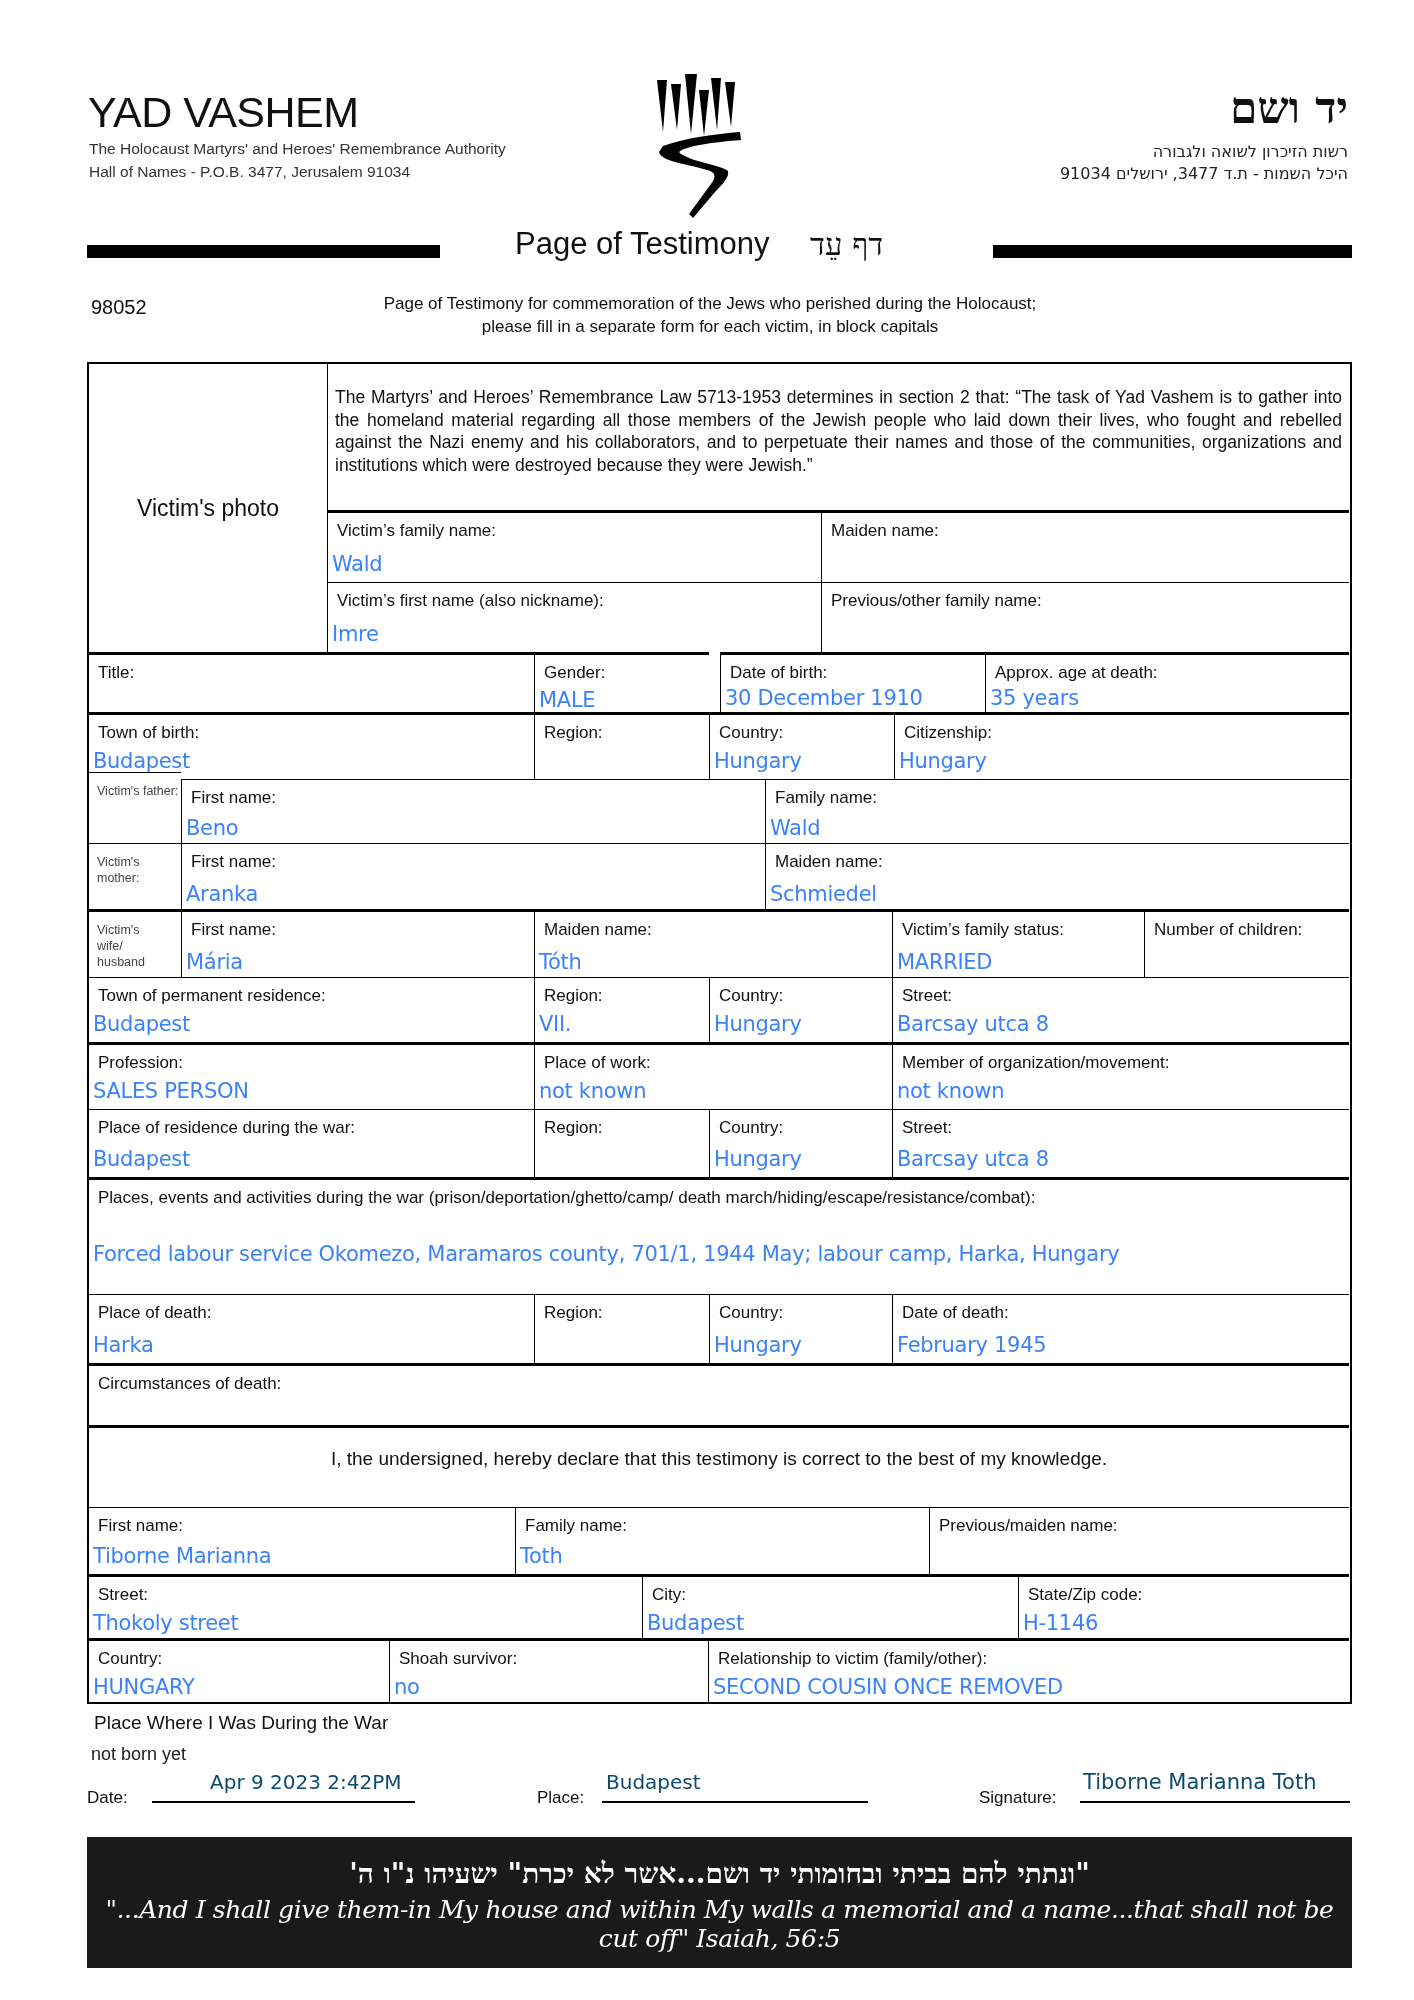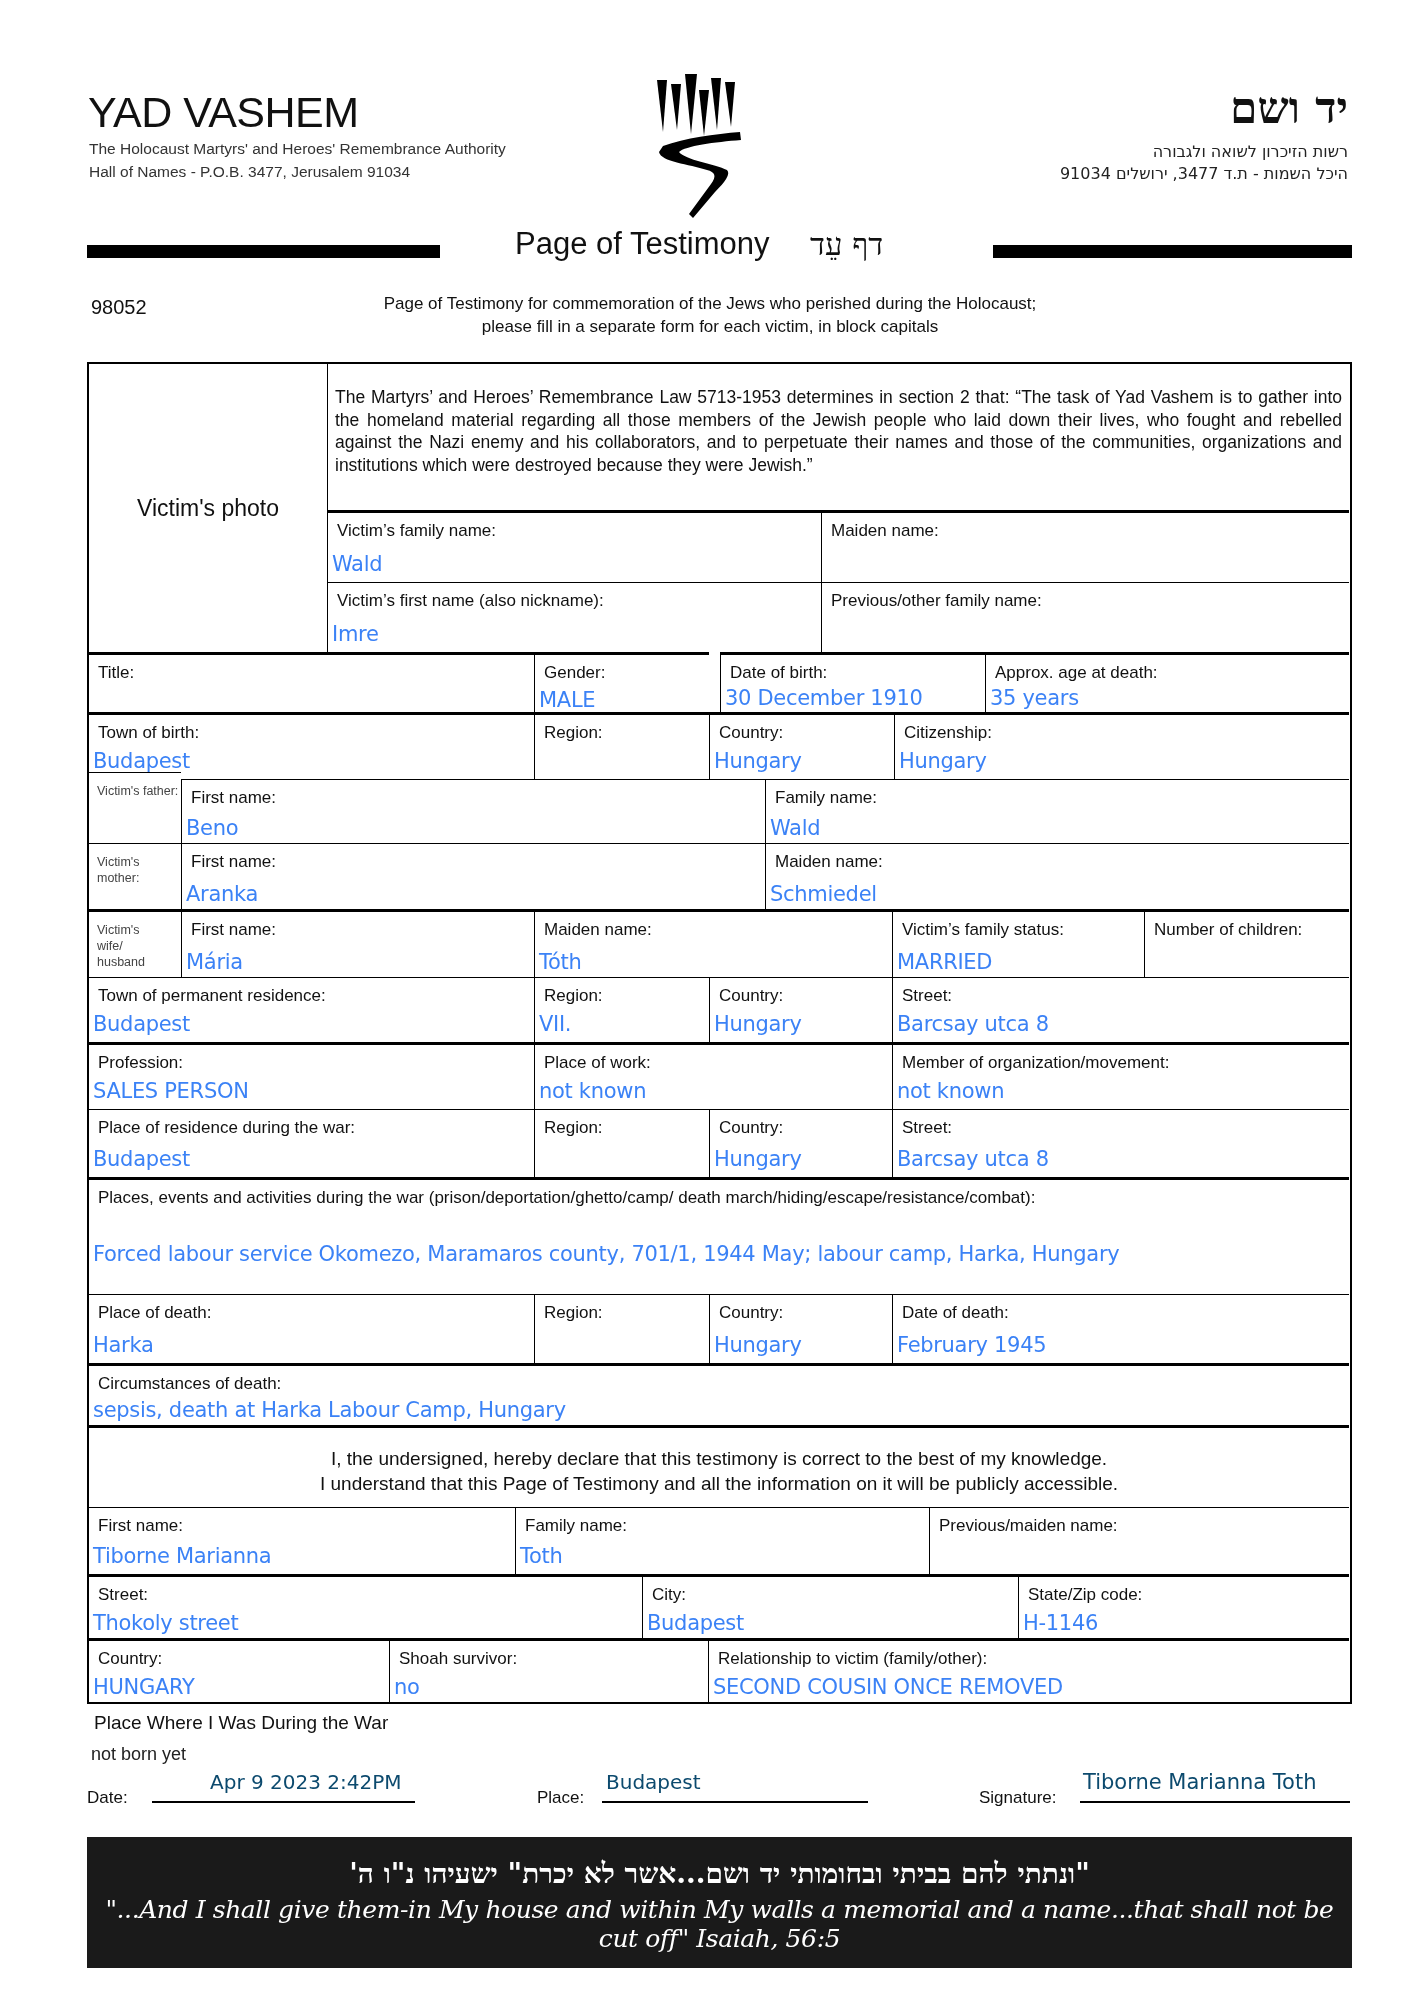--- a/index.html
+++ b/index.html
@@ -235,27 +235,25 @@
     <div class="lbl">Country:</div>
     <div class="val">Hungary</div>
   </div>
   <div class="cell" style="left:803px; top:930px; width:457px; height:69px;">
     <div class="lbl">Date of death:</div>
     <div class="val">February 1945</div>
   </div>
 
   <div class="cell nl thick" style="left:0; top:999px; width:1260px; height:62px;">
     <div class="lbl">Circumstances of death:</div>
-    <div class="val" style="bottom:3px">sepsis, death  at Harka Labour Camp, Hungary</div>
   </div>
 
   <div class="cell nl thick" style="left:0; top:1061px; width:1260px; height:82px;">
     <div class="decl">
       <div>I, the undersigned, hereby declare that this testimony is correct to the best of my knowledge.</div>
-      <div>I understand that this Page of Testimony and all the information on it will be publicly accessible.</div>
     </div>
   </div>
 
   <div class="cell nl" style="left:0; top:1143px; width:426px; height:67px;">
     <div class="lbl">First name:</div>
     <div class="val">Tiborne Marianna</div>
   </div>
   <div class="cell" style="left:426px; top:1143px; width:414px; height:67px;">
     <div class="lbl">Family name:</div>
     <div class="val">Toth</div>

